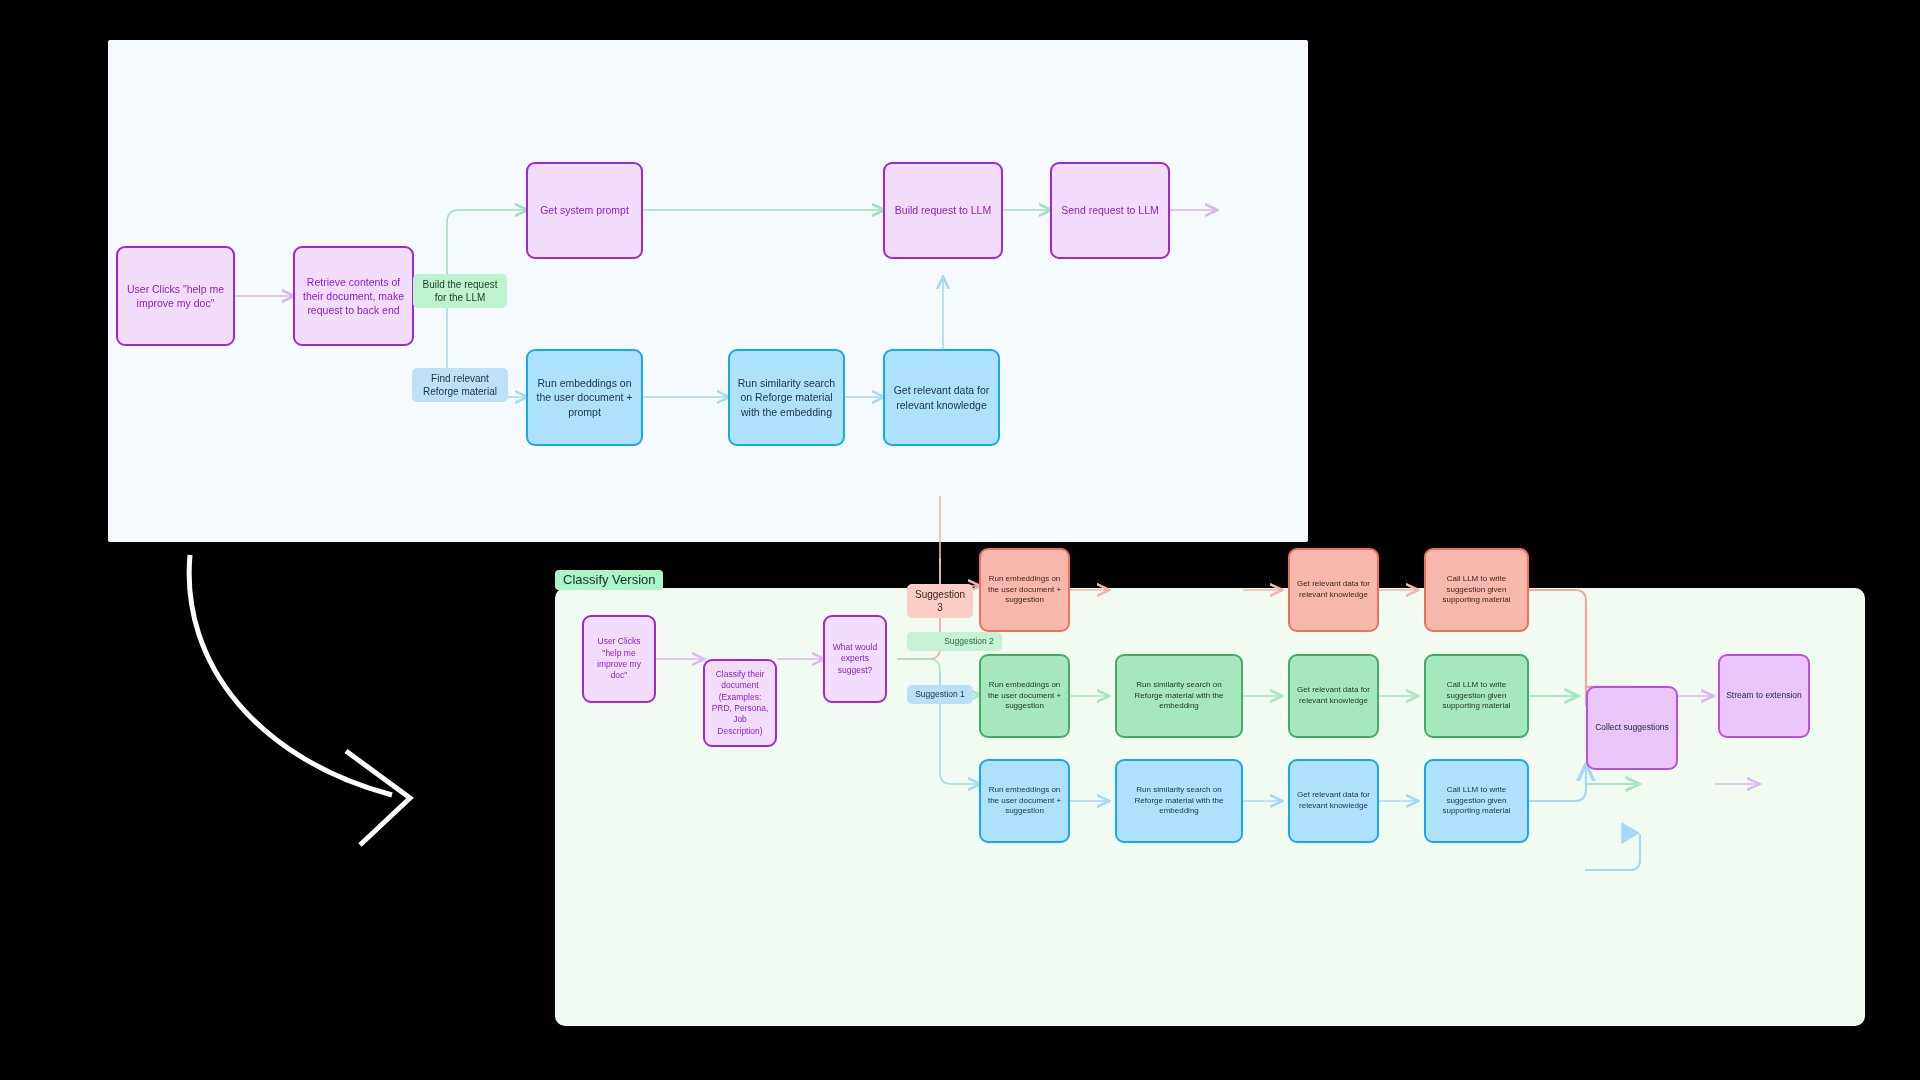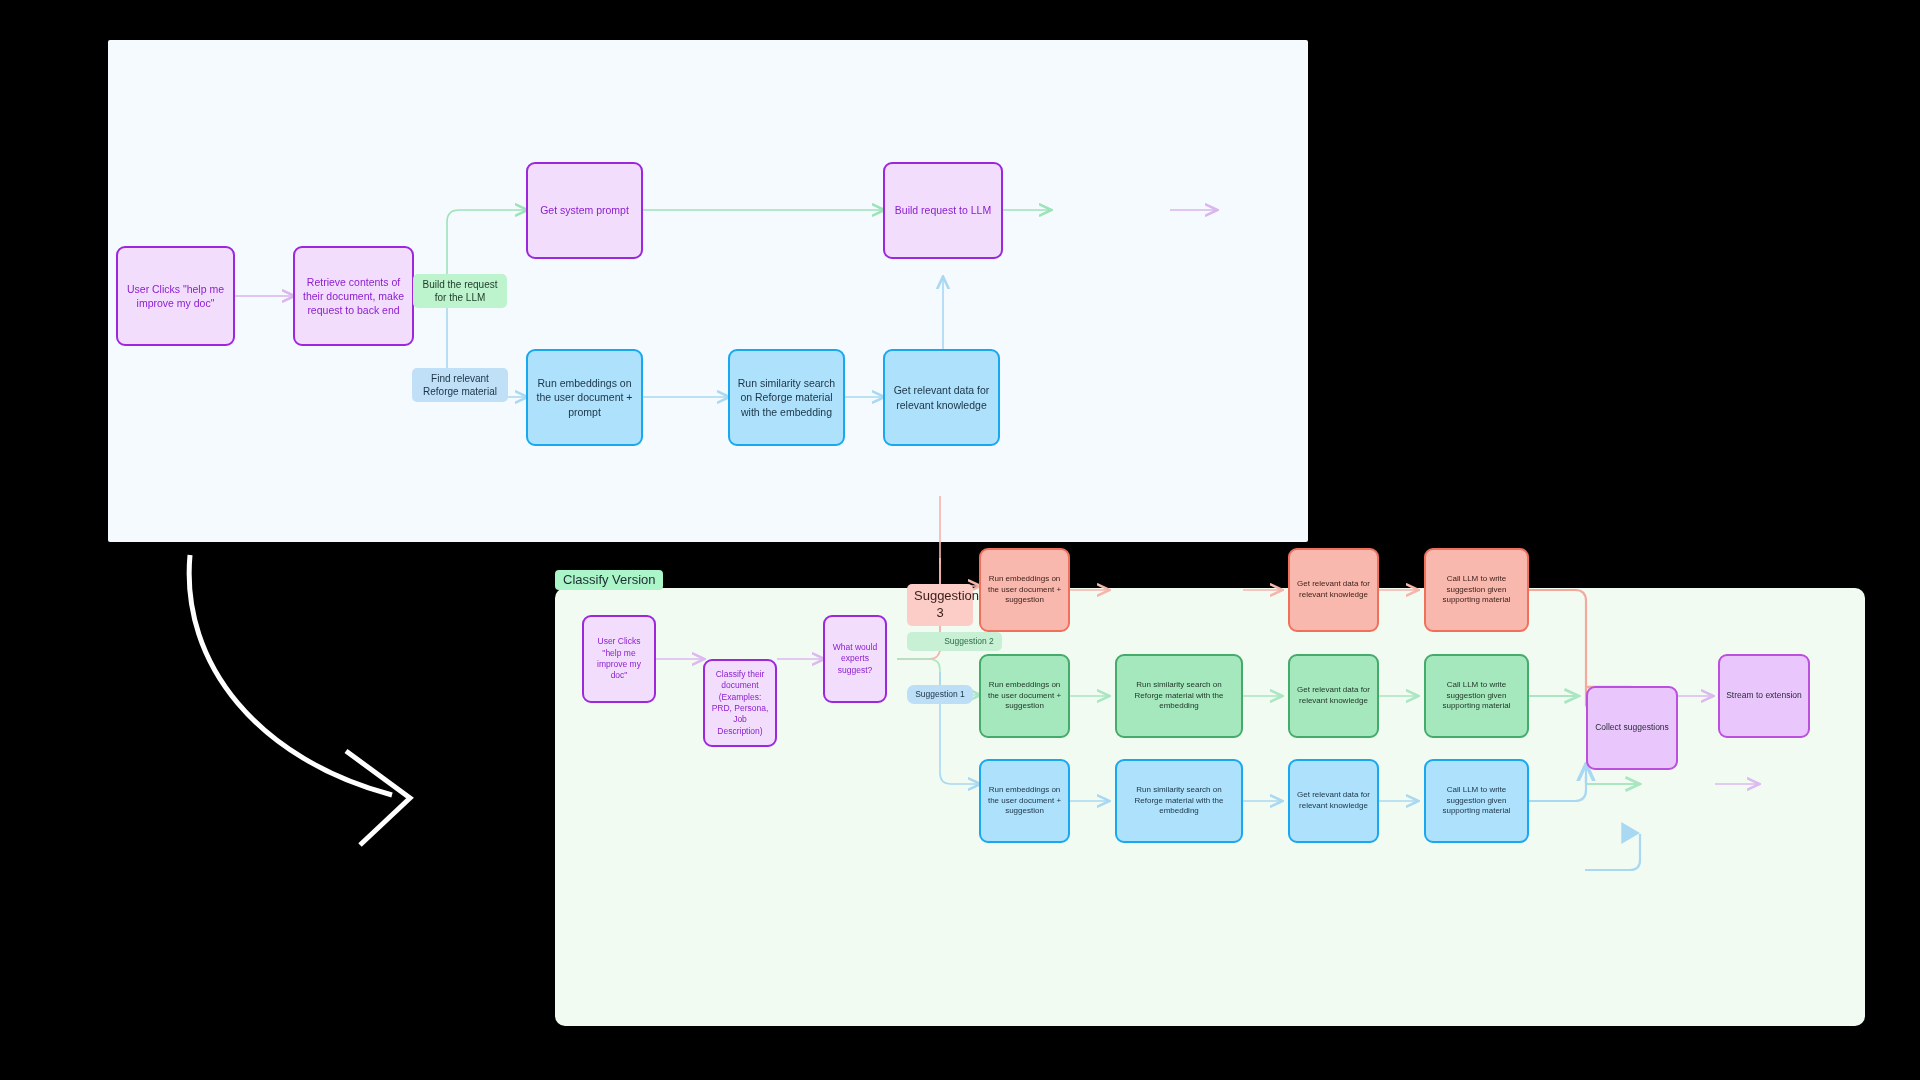--- a/index.html
+++ b/index.html
@@ -28,21 +28,21 @@
   .n-green{background:#a6e8bd;border:2px solid #44ab6b;color:#1c3324;}
   .n-red{background:#f9b8ae;border:2px solid #f0705c;color:#3a1d18;}
 
   
   .pill{position:absolute;border-radius:5px;padding:4px 7px;text-align:center;
         line-height:1.3;z-index:5;}
   .p-green{background:#bdf3cd;color:#1d3a28;}
   .p-blue{background:#bfe0f7;color:#1b3347;}
   .p-red{background:#fbcdc6;color:#3a1d18;}
   .p-green2{background:#c7f0d4;color:#2d6d46;padding-left:36px;}
-  .p-blue2{background:#bcdff7;color:#1b3347;border-radius:7px;}
+  .p-blue2{background:#bcdff7;color:#1b3347;}
 
   
   svg.edges{position:absolute;left:0;top:0;overflow:visible;z-index:2;}
 
   
   #flow-arrow{position:absolute;left:170px;top:545px;z-index:3;}
 </style>
 </head>
 <body>
 
@@ -82,20 +82,21 @@
     </svg>
 
     <div class="node n-purple" style="left:8px;top:206px;width:119px;height:100px;font-size:10.5px;">User Clicks "help me improve my doc"</div>
 
     <div class="node n-purple" style="left:185px;top:206px;width:121px;height:100px;font-size:10.5px;">Retrieve contents of their document, make request to back end</div>
 
     <div class="node n-purple" style="left:775px;top:122px;width:120px;height:97px;font-size:10.5px;">Build request to LLM</div>
 
     <div class="node n-purple" style="left:418px;top:122px;width:117px;height:97px;font-size:10.5px;">Get system prompt</div>
 
+    <div class="node n-purple" style="left:942px;top:122px;width:120px;height:97px;font-size:10.5px;">Send request to LLM</div>
 
 
     <div class="node n-blue" style="left:418px;top:309px;width:117px;height:97px;font-size:10.5px;">Run embeddings on the user document + prompt</div>
 
     <div class="node n-blue" style="left:620px;top:309px;width:117px;height:97px;font-size:10.5px;">Run similarity search on Reforge material with the embedding</div>
 
     <div class="node n-blue" style="left:775px;top:309px;width:117px;height:97px;font-size:10.5px;">Get relevant data for relevant knowledge</div>
 
     <div class="pill p-green" style="left:305px;top:234px;width:80px;font-size:10px;">Build the request for the LLM</div>
 
@@ -155,21 +156,21 @@
     <svg class="edges" width="1310" height="438" style="z-index:2;">
       <path d="M385,64 L385,8 Q385,-2 396,-2 L424,-2" stroke="#f5b5ab" stroke-width="1.6" fill="none" marker-end="url(#bh-red)"></path>
     </svg>
 
     <div class="node n-purple" style="left:27px;top:27px;width:74px;height:88px;font-size:8.5px;">User Clicks "help me improve my doc"</div>
 
     <div class="node n-purple" style="left:148px;top:27px;width:74px;height:88px;font-size:8.5px;margin-top:44px;">Classify their document (Examples: PRD, Persona, Job Description)</div>
 
     <div class="node n-purple" style="left:268px;top:27px;width:64px;height:88px;font-size:8.5px;">What would experts suggest?</div>
 
-    <div class="pill p-red" style="left:352px;top:-4px;width:52px;font-size:13px;">Suggestion 3</div>
+    <div class="pill p-red" style="left:352px;top:-4px;width:52px;font-size:10px;">Suggestion 3</div>
     <div class="pill p-green2" style="left:352px;top:44px;width:52px;font-size:8.5px;">Suggestion 2</div>
     <div class="pill p-blue2" style="left:352px;top:97px;width:52px;font-size:8.5px;">Suggestion 1</div>
 
     <div class="node n-red" style="left:424px;top:-40px;width:91px;height:84px;font-size:8px;">Run embeddings on the user document + suggestion</div>
     <div class="node n-red" style="left:733px;top:-40px;width:91px;height:84px;font-size:8px;">Get relevant data for relevant knowledge</div>
     <div class="node n-red" style="left:869px;top:-40px;width:105px;height:84px;font-size:8px;">Call LLM to write suggestion given supporting material</div>
 
     <div class="node n-green" style="left:424px;top:66px;width:91px;height:84px;font-size:8px;">Run embeddings on the user document + suggestion</div>
     <div class="node n-green" style="left:560px;top:66px;width:128px;height:84px;font-size:8px;">Run similarity search on Reforge material with the embedding</div>
     <div class="node n-green" style="left:733px;top:66px;width:91px;height:84px;font-size:8px;">Get relevant data for relevant knowledge</div>

